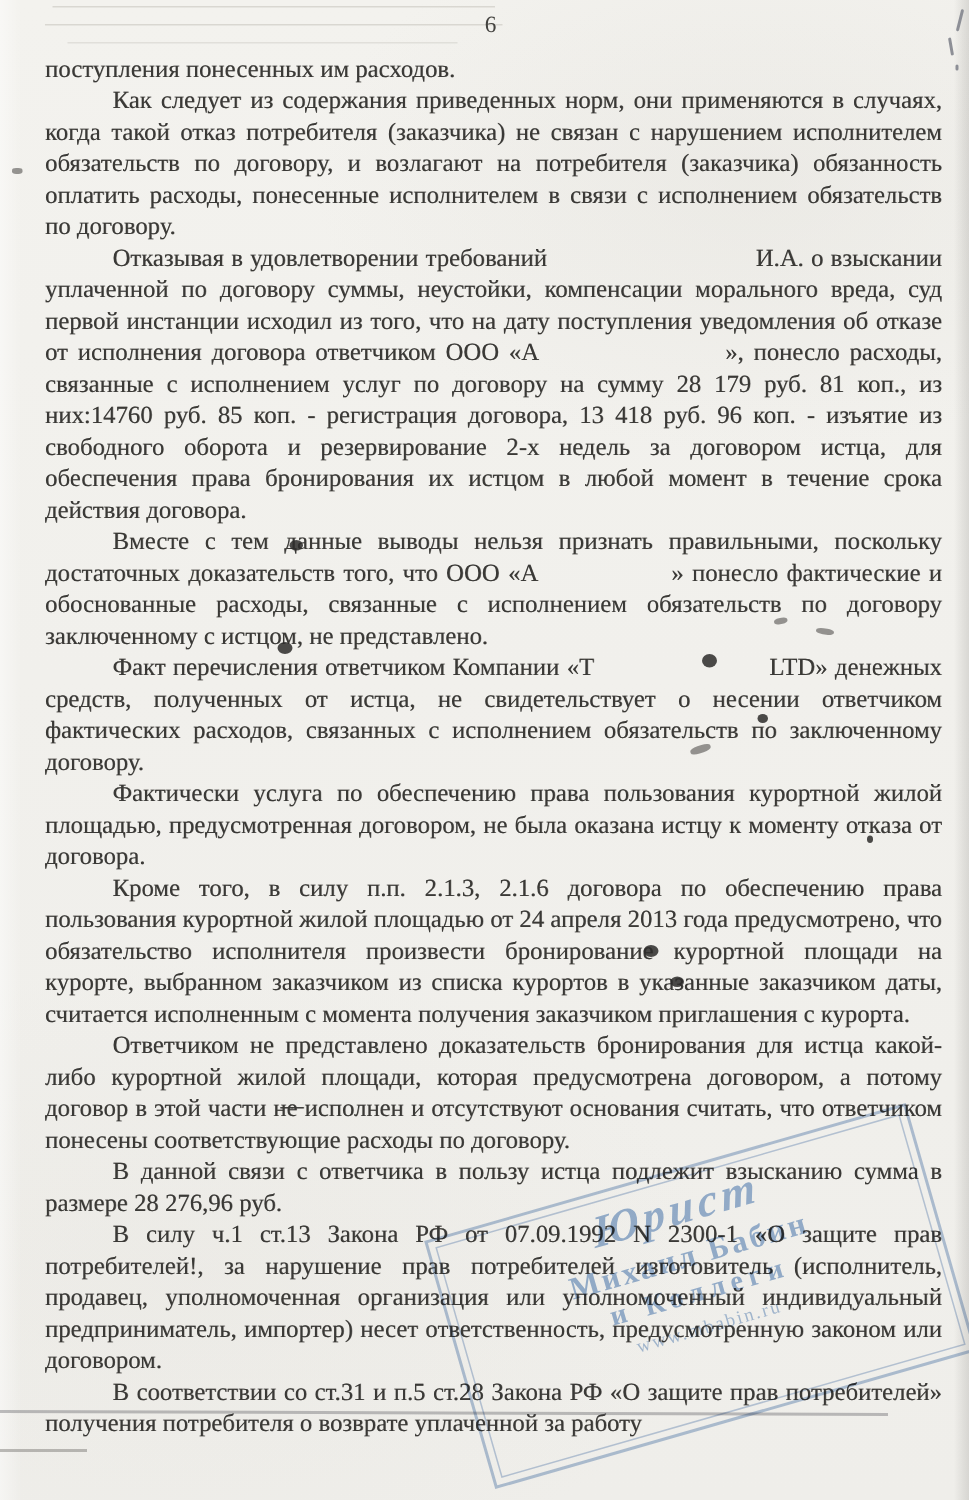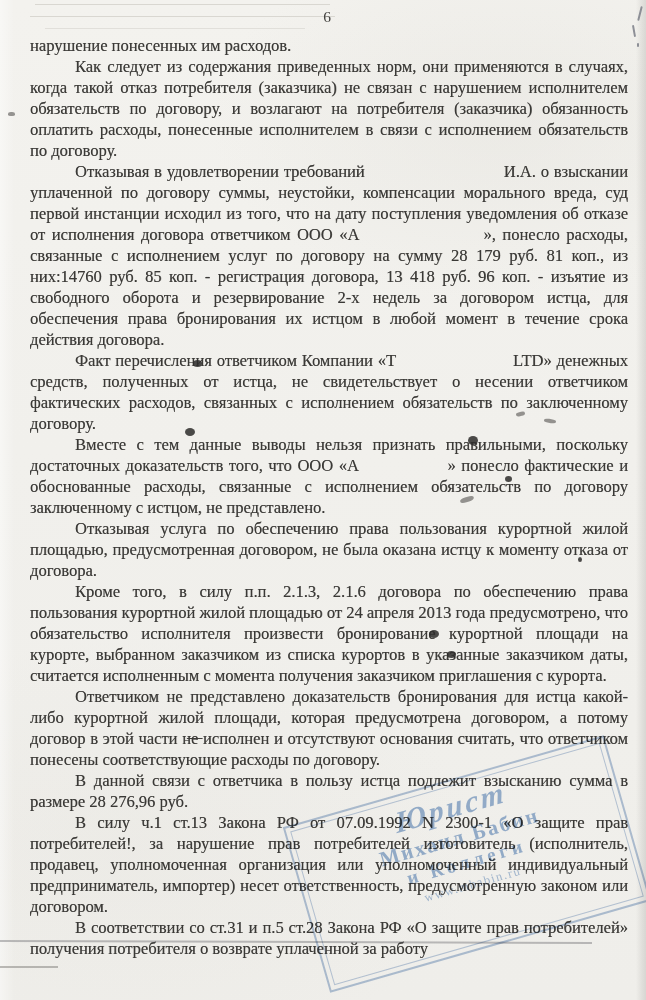--- a/index.html
+++ b/index.html
@@ -87,26 +87,26 @@
 
   <div class="artifact pen" style="left:639px; top:6px;  width:2px; height:15px; transform:rotate(14deg);"></div>
   <div class="artifact pen" style="left:633px; top:25px; width:2px; height:12px; transform:rotate(-10deg);"></div>
   <div class="artifact pen" style="left:637px; top:43px; width:2px; height:4px;"></div>
 
   <div class="artifact smudge" style="left:8px; top:112px; width:7px; height:4px;"></div>
 
   <div class="page-number">6</div>
 
   <div class="content">
-    <p class="continuation">нарушение понесенных им расходов.</p>
+    <p class="continuation">поступления понесенных им расходов.</p>
     <p>Как следует из содержания приведенных норм, они применяются в случаях, когда такой отказ потребителя (заказчика) не связан с нарушением исполнителем обязательств по договору, и возлагают на потребителя (заказчика) обязанность оплатить расходы, понесенные исполнителем в связи с исполнением обязательств по договору.</p>
     <p>Отказывая в удовлетворении требований&nbsp;&nbsp;&nbsp;&nbsp;&nbsp;&nbsp;&nbsp;&nbsp;&nbsp;&nbsp;&nbsp;&nbsp;&nbsp;&nbsp;&nbsp;&nbsp;&nbsp;&nbsp;&nbsp;&nbsp;&nbsp;&nbsp;&nbsp;&nbsp;&nbsp;&nbsp;&nbsp;&nbsp; И.А. о взыскании уплаченной по договору суммы, неустойки, компенсации морального вреда, суд первой инстанции исходил из того, что на дату поступления уведомления об отказе от исполнения договора ответчиком ООО «А&nbsp;&nbsp;&nbsp;&nbsp;&nbsp;&nbsp;&nbsp;&nbsp;&nbsp;&nbsp;&nbsp;&nbsp;&nbsp;&nbsp;&nbsp;&nbsp;&nbsp;&nbsp;&nbsp;», понесло расходы, связанные с исполнением услуг по договору на сумму 28 179 руб. 81 коп., из них:14760 руб. 85 коп. - регистрация договора, 13 418 руб. 96 коп. - изъятие из свободного оборота и резервирование 2-х недель за договором истца, для обеспечения права бронирования их истцом в любой момент в течение срока действия договора.</p>
+    <p>Вместе с тем данные выводы нельзя признать правильными, поскольку достаточных доказательств того, что ООО «А&nbsp;&nbsp;&nbsp;&nbsp;&nbsp;&nbsp;&nbsp;&nbsp;&nbsp;&nbsp;&nbsp;&nbsp;&nbsp;&nbsp;&nbsp;&nbsp;» понесло фактические и обоснованные расходы, связанные с исполнением обязательств по договору заключенному с истцом, не представлено.</p>
     <p>Факт перечисления ответчиком Компании «Т&nbsp;&nbsp;&nbsp;&nbsp;&nbsp;&nbsp;&nbsp;&nbsp;&nbsp;&nbsp;&nbsp;&nbsp;&nbsp;&nbsp;&nbsp;&nbsp;&nbsp;&nbsp;&nbsp;&nbsp;&nbsp;&nbsp;&nbsp;&nbsp;LTD» денежных средств, полученных от истца, не свидетельствует о несении ответчиком фактических расходов, связанных с исполнением обязательств по заключенному договору.</p>
-    <p>Вместе с тем данные выводы нельзя признать правильными, поскольку достаточных доказательств того, что ООО «А&nbsp;&nbsp;&nbsp;&nbsp;&nbsp;&nbsp;&nbsp;&nbsp;&nbsp;&nbsp;&nbsp;&nbsp;&nbsp;&nbsp;&nbsp;&nbsp;» понесло фактические и обоснованные расходы, связанные с исполнением обязательств по договору заключенному с истцом, не представлено.</p>
-    <p>Отказывая услуга по обеспечению права пользования курортной жилой площадью, предусмотренная договором, не была оказана истцу к моменту отказа от договора.</p>
+    <p>Фактически услуга по обеспечению права пользования курортной жилой площадью, предусмотренная договором, не была оказана истцу к моменту отказа от договора.</p>
     <p>Кроме того, в силу п.п. 2.1.3, 2.1.6 договора по обеспечению права пользования курортной жилой площадью от 24 апреля 2013 года предусмотрено, что обязательство исполнителя произвести бронирование курортной площади на курорте, выбранном заказчиком из списка курортов в указанные заказчиком даты, считается исполненным с момента получения заказчиком приглашения с курорта.</p>
     <p>Ответчиком не представлено доказательств бронирования для истца какой-либо курортной жилой площади, которая предусмотрена договором, а потому договор в этой части н̶е̶ исполнен и отсутствуют основания считать, что ответчиком понесены соответствующие расходы по договору.</p>
     <p>В данной связи с ответчика в пользу истца подлежит взысканию сумма в размере 28 276,96 руб.</p>
     <p>В силу ч.1 ст.13 Закона РФ от 07.09.1992 N 2300-1 «О защите прав потребителей!, за нарушение прав потребителей изготовитель (исполнитель, продавец, уполномоченная организация или уполномоченный индивидуальный предприниматель, импортер) несет ответственность, предусмотренную законом или договором.</p>
     <p>В соответствии со ст.31 и п.5 ст.28 Закона РФ «О защите прав потребителей» получения потребителя о возврате уплаченной за работу</p>
   </div>
 
   <div class="artifact speck" style="left:193px; top:360px; width:9px;  height:7px;"></div>
   <div class="artifact speck" style="left:185px; top:428px; width:10px; height:8px;"></div>
   <div class="artifact smudge" style="left:516px; top:412px; width:9px;  height:4px; transform:rotate(-12deg);"></div>

